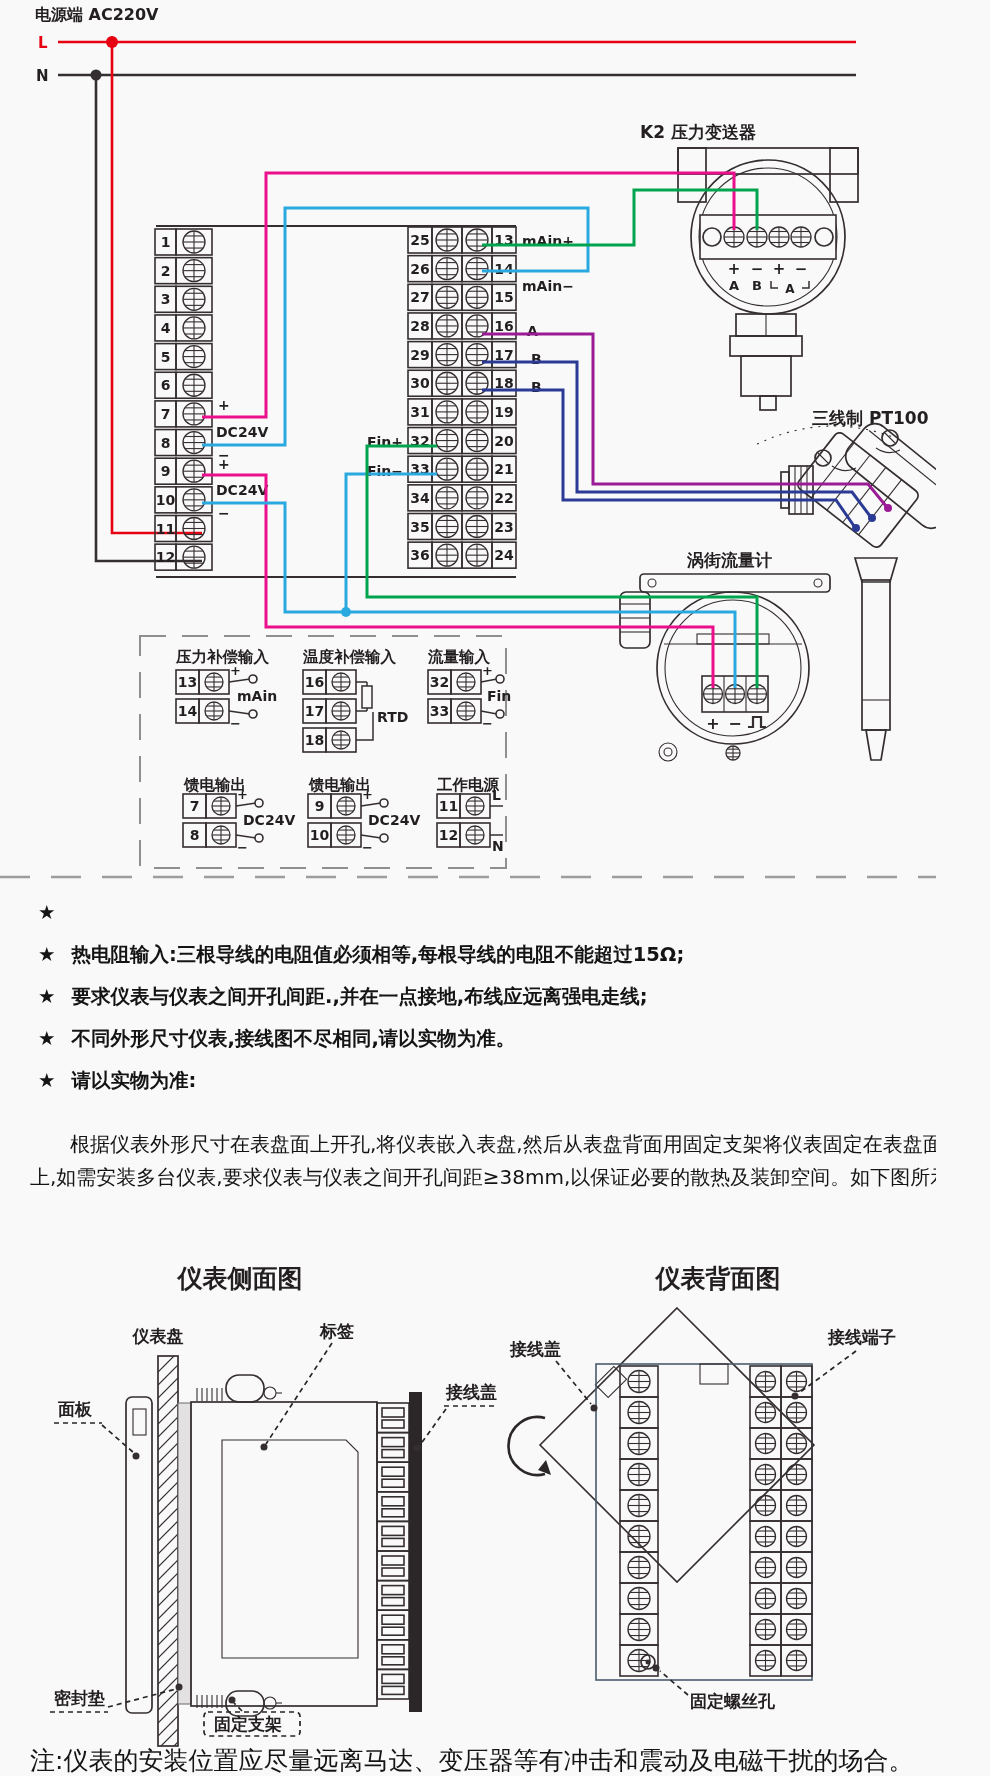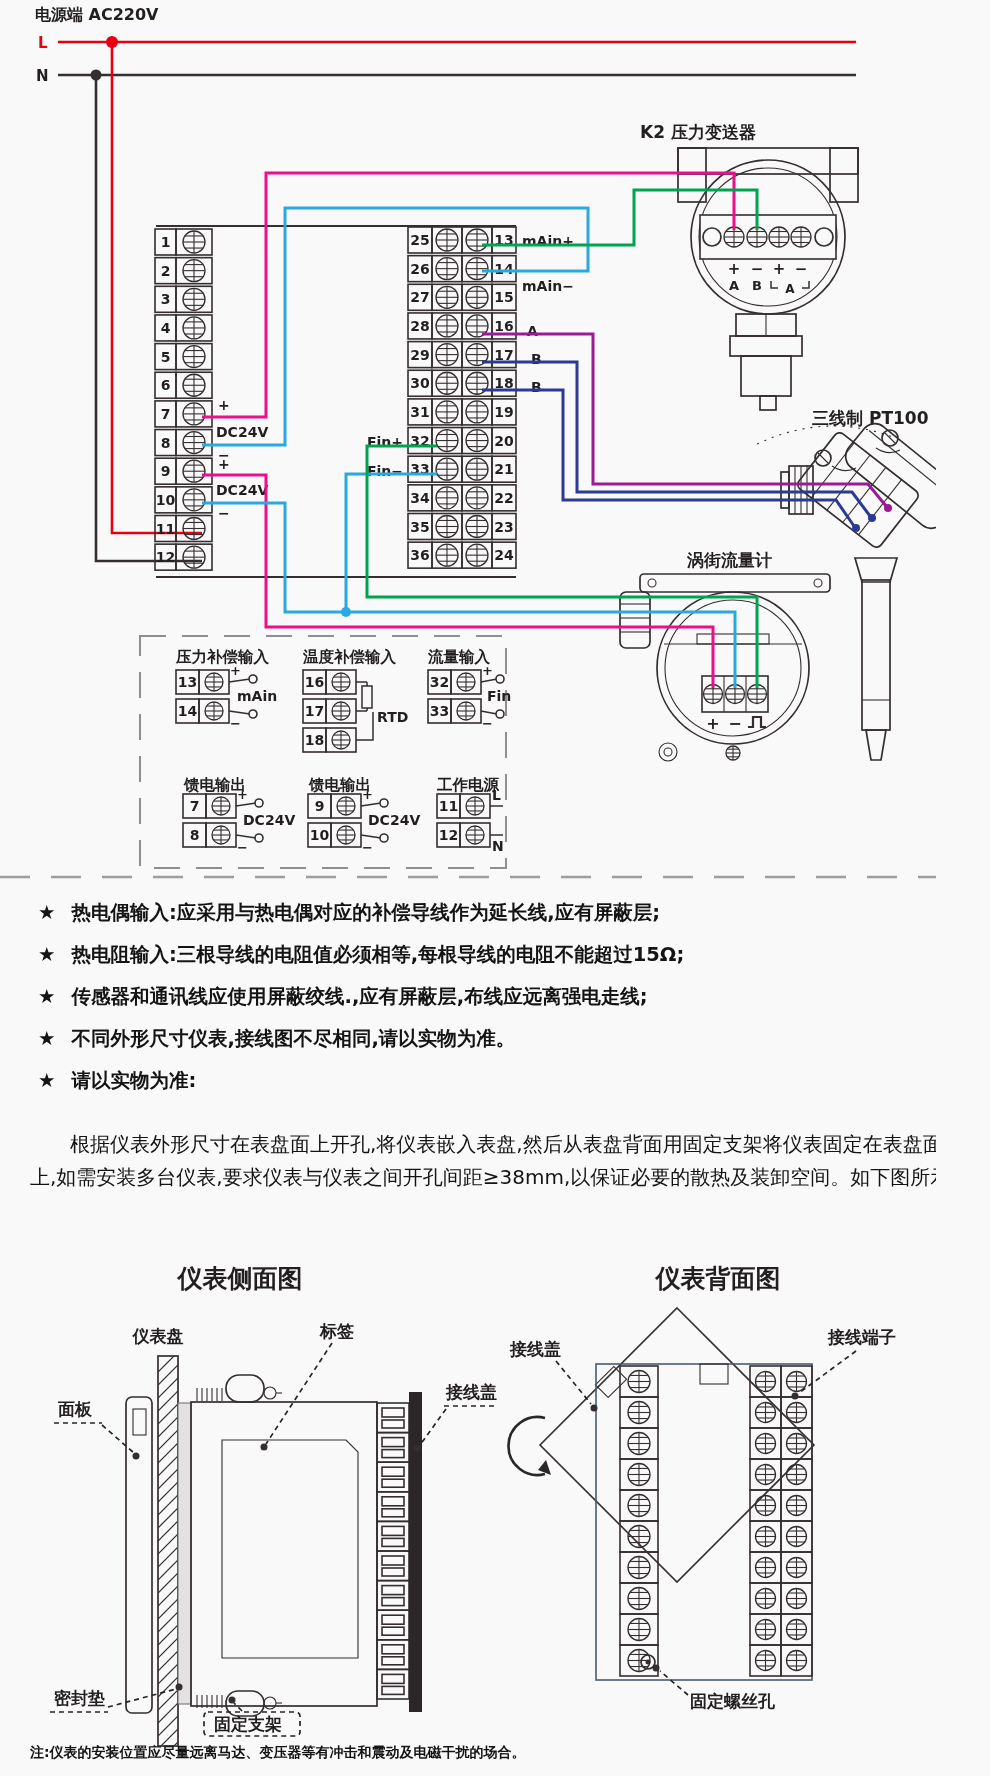--- a/index.html
+++ b/index.html
@@ -33,21 +33,21 @@
   .dashbox{fill:none;stroke:var(--gray);stroke-width:2;stroke-dasharray:26 16;}
   .divider{stroke:#9d9d9d;stroke-width:2.6;stroke-dasharray:30 21;}
   .leader{fill:none;stroke:#262626;stroke-width:1.7;stroke-dasharray:5 4;}
   .ilab{font-size:17px;font-weight:700;}
   .ititle{font-family:"DejaVu Serif","Liberation Serif",serif;font-size:25px;font-weight:700;}
   .notes{position:absolute;top:902px;left:38px;width:922px;}
   .note{display:flex;gap:16px;font-weight:700;font-size:19.5px;line-height:22px;margin-bottom:20px;color:#141414;}
   .note .star{flex:0 0 auto;}
   .para{position:absolute;top:1128px;left:30px;width:934px;font-size:20px;font-weight:400;
         line-height:33px;text-indent:2em;color:#141414;}
-  .footnote{position:absolute;top:1744px;left:30px;width:940px;font-size:14px;font-weight:700;color:#141414;}
+  .footnote{position:absolute;top:1744px;left:30px;width:940px;font-size:25px;font-weight:400;color:#141414;}
 </style>
 </head>
 <body>
 
 <div class="page">
 
 <svg id="main-svg" style="top:0" width="990" height="880" viewBox="0 0 990 880">
 
   <g>
     <text class="tt" x="35" y="20">电源端 AC220V</text>
@@ -790,29 +790,28 @@
     <line class="gline" x1="490" y1="835" x2="503" y2="835"></line>
     <text class="lab" x="492" y="851">N</text>
   </g>
 
   <line class="divider" x1="0" y1="877" x2="990" y2="877"></line>
 </svg>
 
 <div class="notes">
   <div class="note">
         <span class="star">★</span>
-        <span>热电偶输入:应采用与热电偶对应的补偿导线作为延长线,应有屏蔽层;</span>
       </div>
   <div class="note">
         <span class="star">★</span>
         <span>热电阻输入:三根导线的电阻值必须相等,每根导线的电阻不能超过15Ω;</span>
       </div>
   <div class="note">
         <span class="star">★</span>
-        <span>传感器和通讯线应使用屏蔽绞线.,应有屏蔽层,布线应远离强电走线;</span>
+        <span>要求仪表与仪表之间开孔间距.,并在一点接地,布线应远离强电走线;</span>
       </div>
   <div class="note">
         <span class="star">★</span>
         <span>不同外形尺寸仪表,接线图不尽相同,请以实物为准。</span>
       </div>
   <div class="note">
         <span class="star">★</span>
         <span>请以实物为准:</span>
       </div>
 </div>

